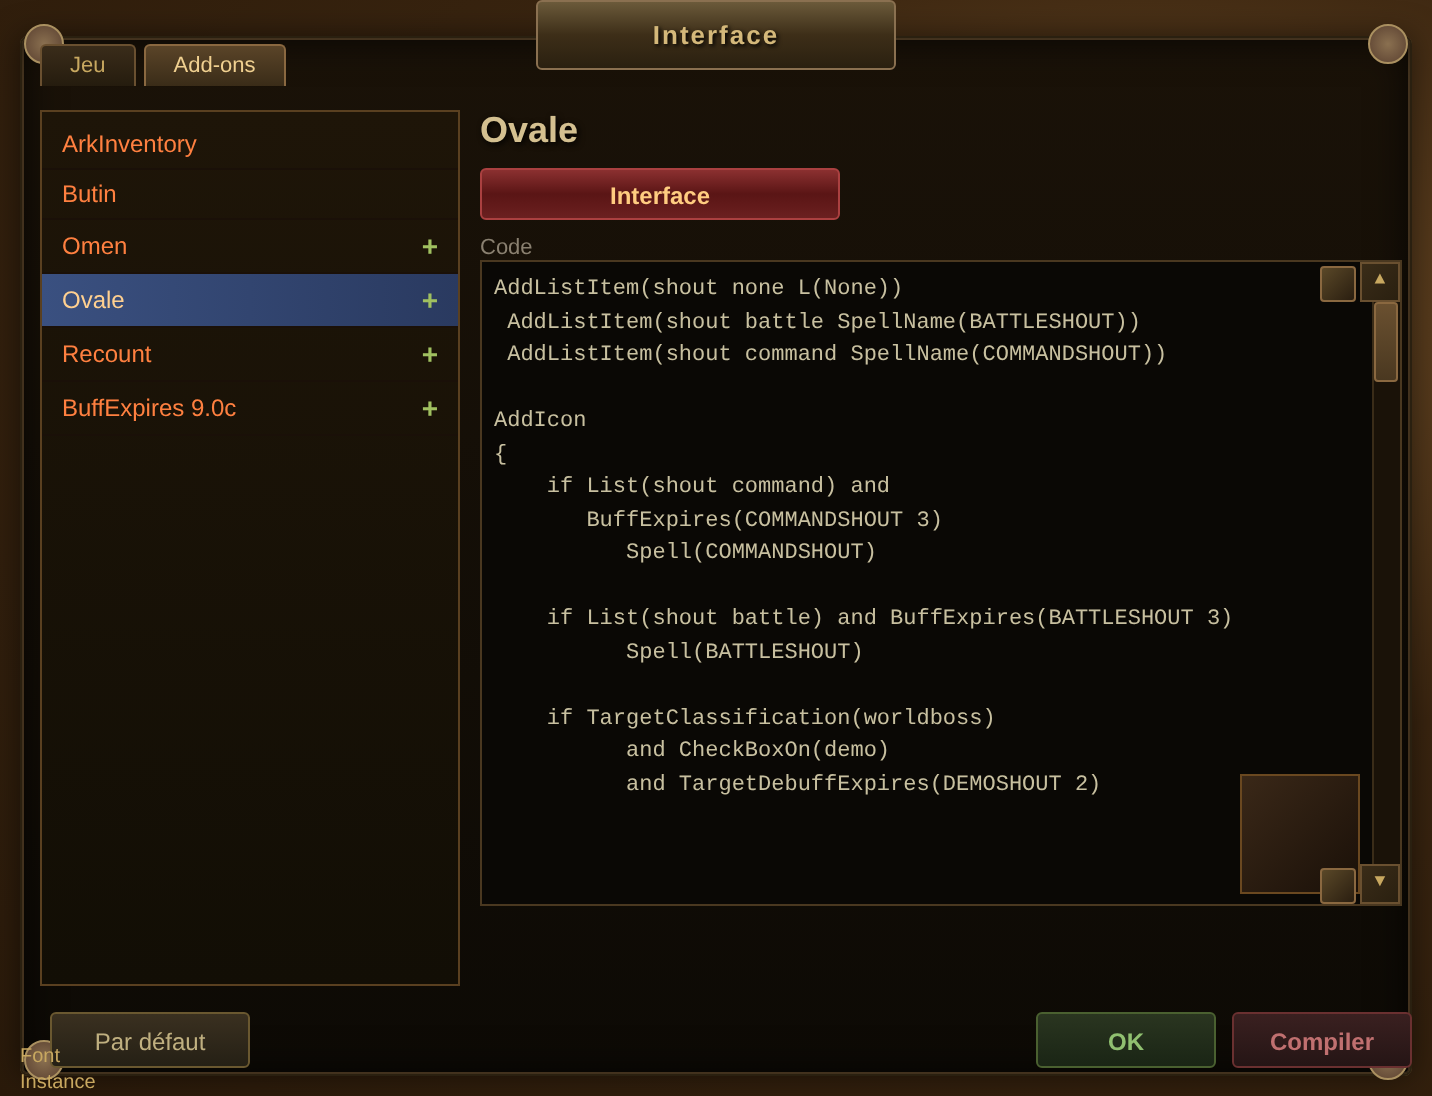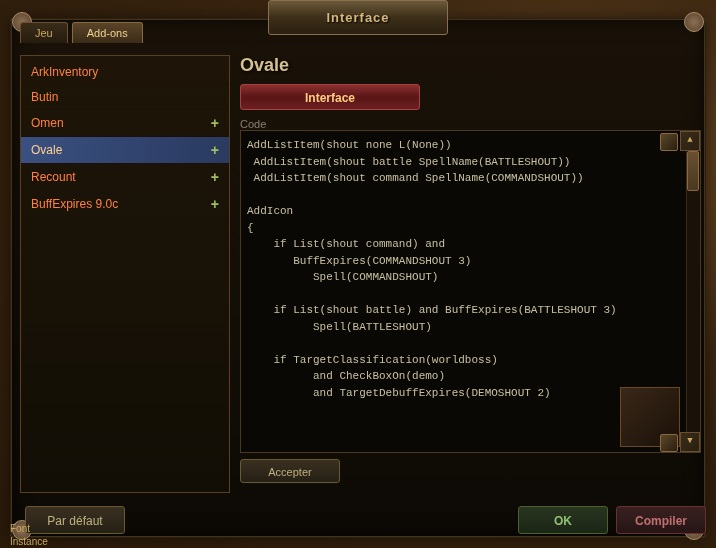--- a/index.html
+++ b/index.html
@@ -408,21 +408,20 @@
 
       <div style="position:absolute;bottom:0;right:0;width:20px;height:20px;background:linear-gradient(135deg,#3a2c18,#2a2010);border:1px solid #6a5030;cursor:pointer;display:flex;align-items:center;justify-content:center;color:#c8a860;font-size:9px;z-index:5;">▼</div>
 
       <div style="position:absolute;top:2px;right:22px;width:18px;height:18px;background:linear-gradient(135deg,#5a4828,#2a1e10);border:1px solid #8a6840;border-radius:2px;cursor:pointer;"></div>
 
       <div class="code-thumbnail"></div>
 
       <div style="position:absolute;bottom:0;right:22px;width:18px;height:18px;background:linear-gradient(135deg,#5a4828,#2a1e10);border:1px solid #8a6840;border-radius:2px;cursor:pointer;"></div>
     </div>
 
-    <div class="accept-btn">Accepter</div>
   </div>
 
   <div class="bottom-bar">
     <div class="par-defaut-btn">Par défaut</div>
     <div class="right-buttons">
       <div class="ok-btn">OK</div>
       <div class="cancel-btn">Compiler</div>
     </div>
   </div>
 

